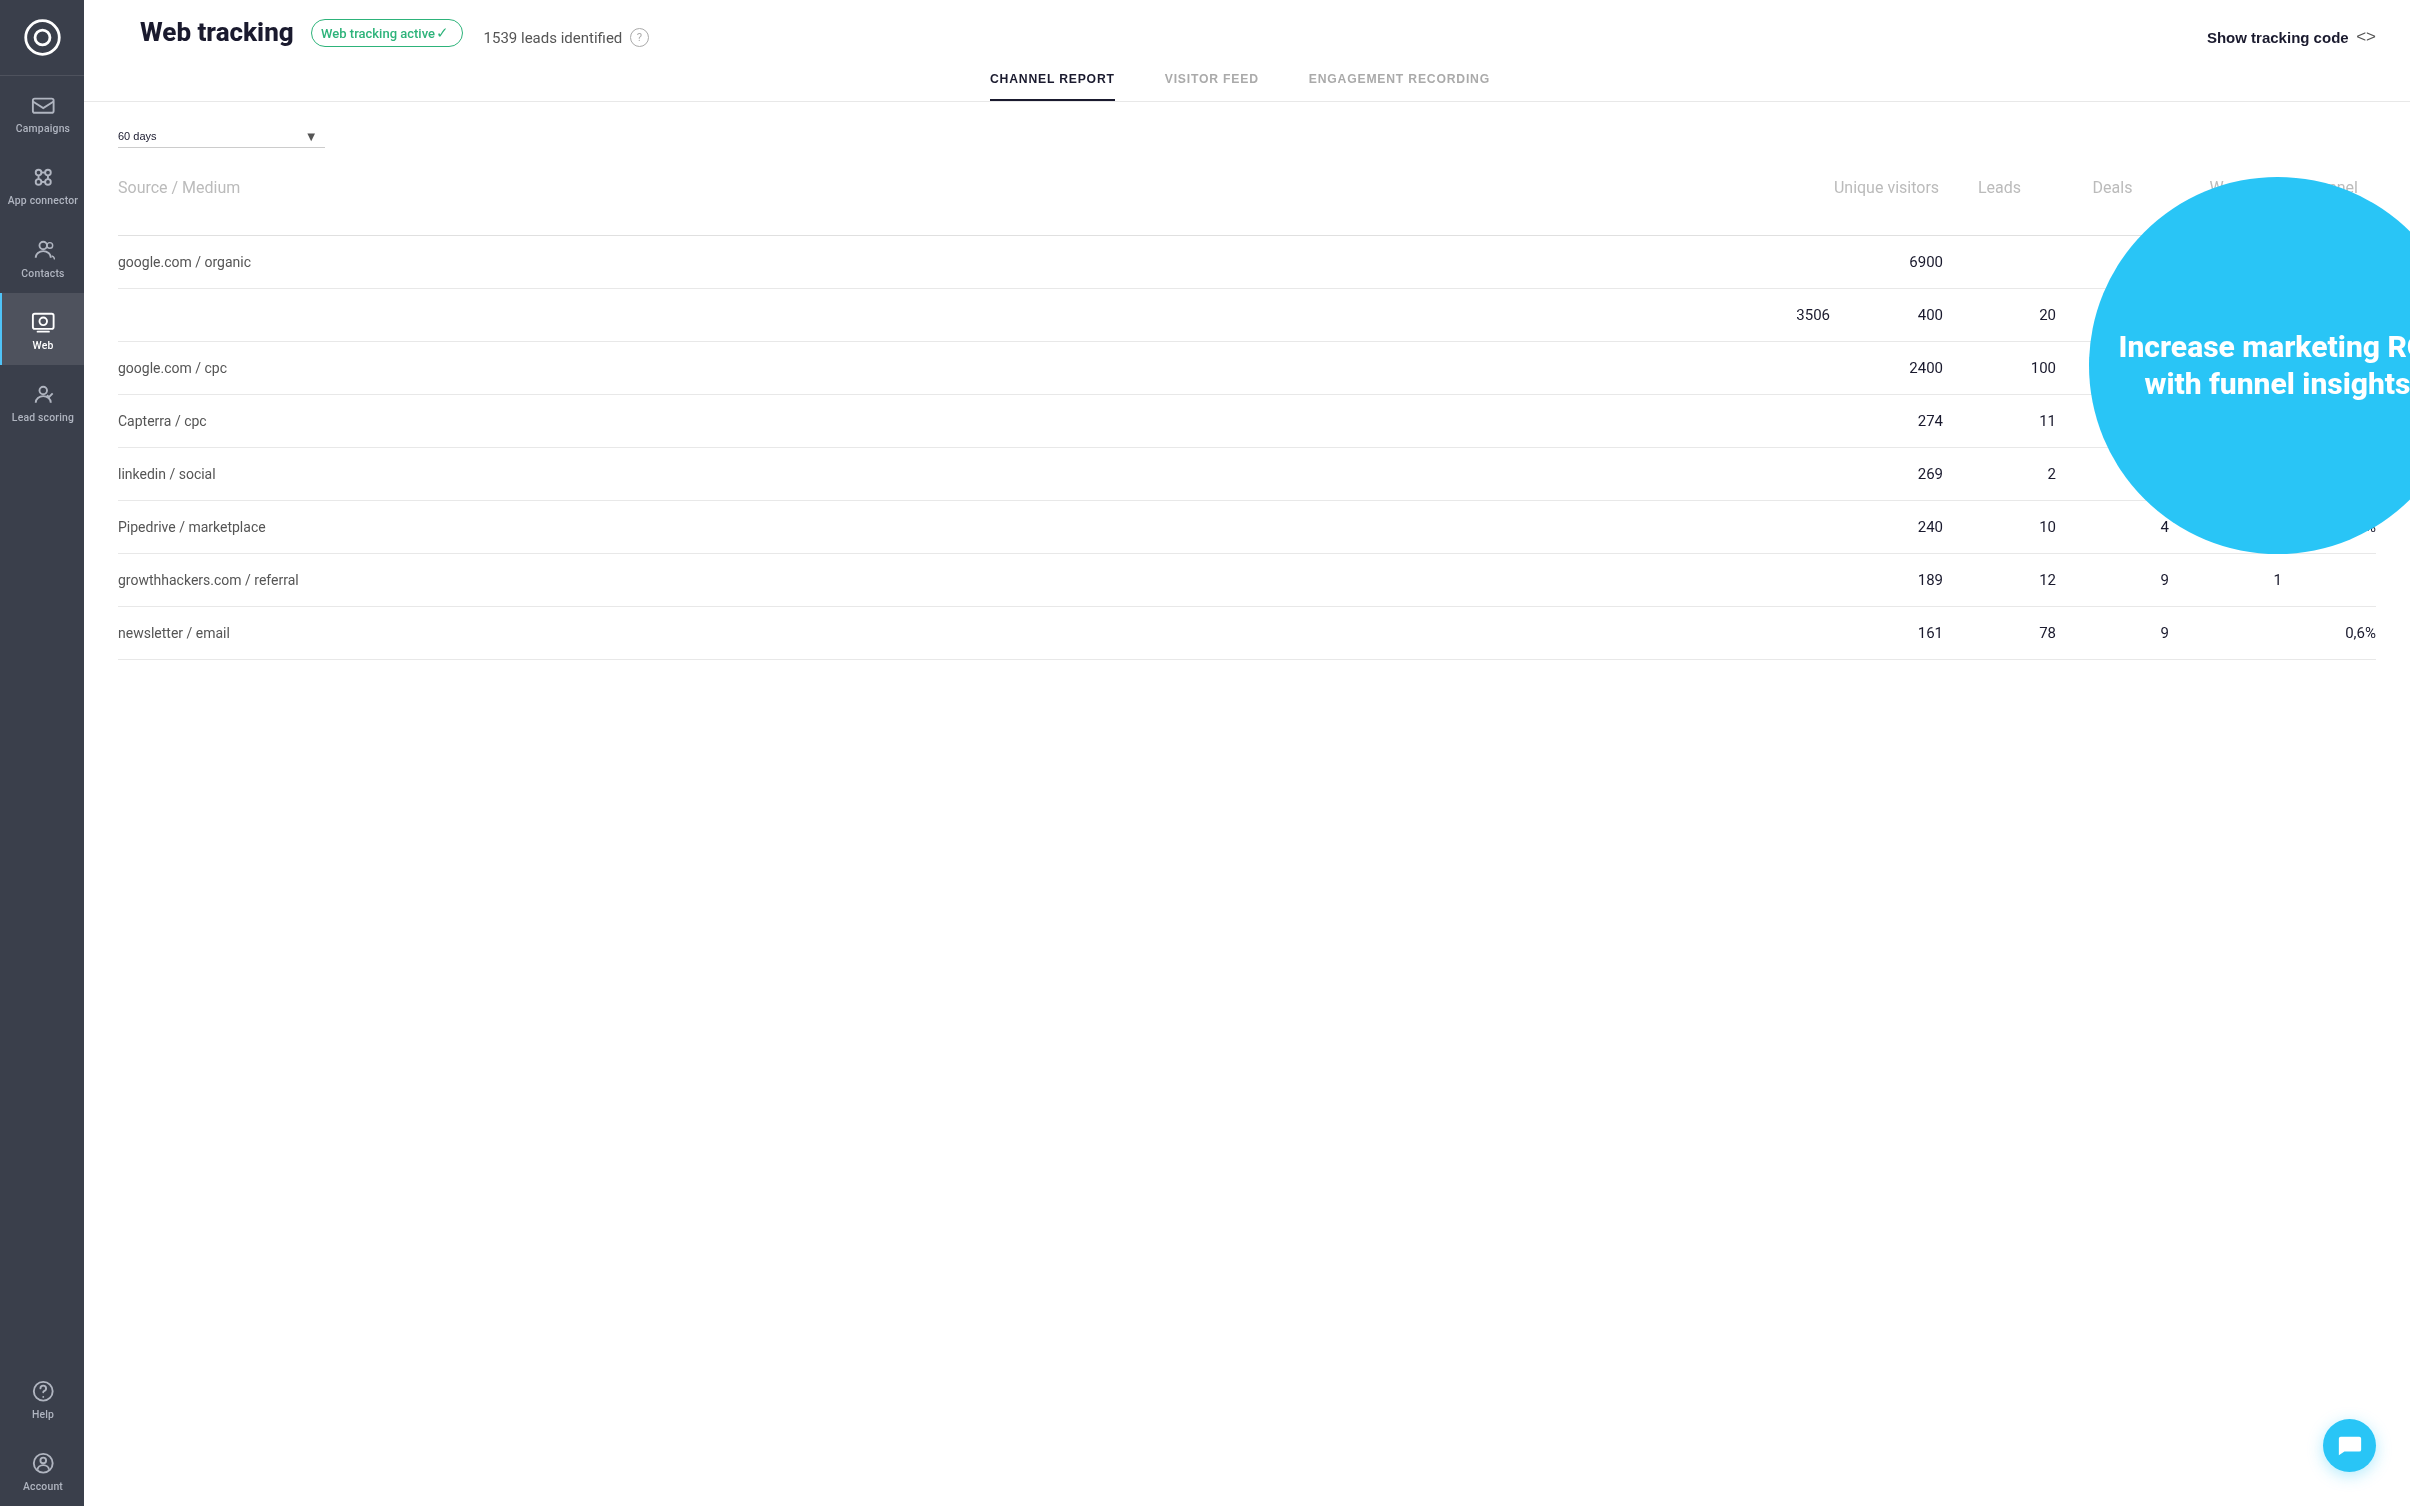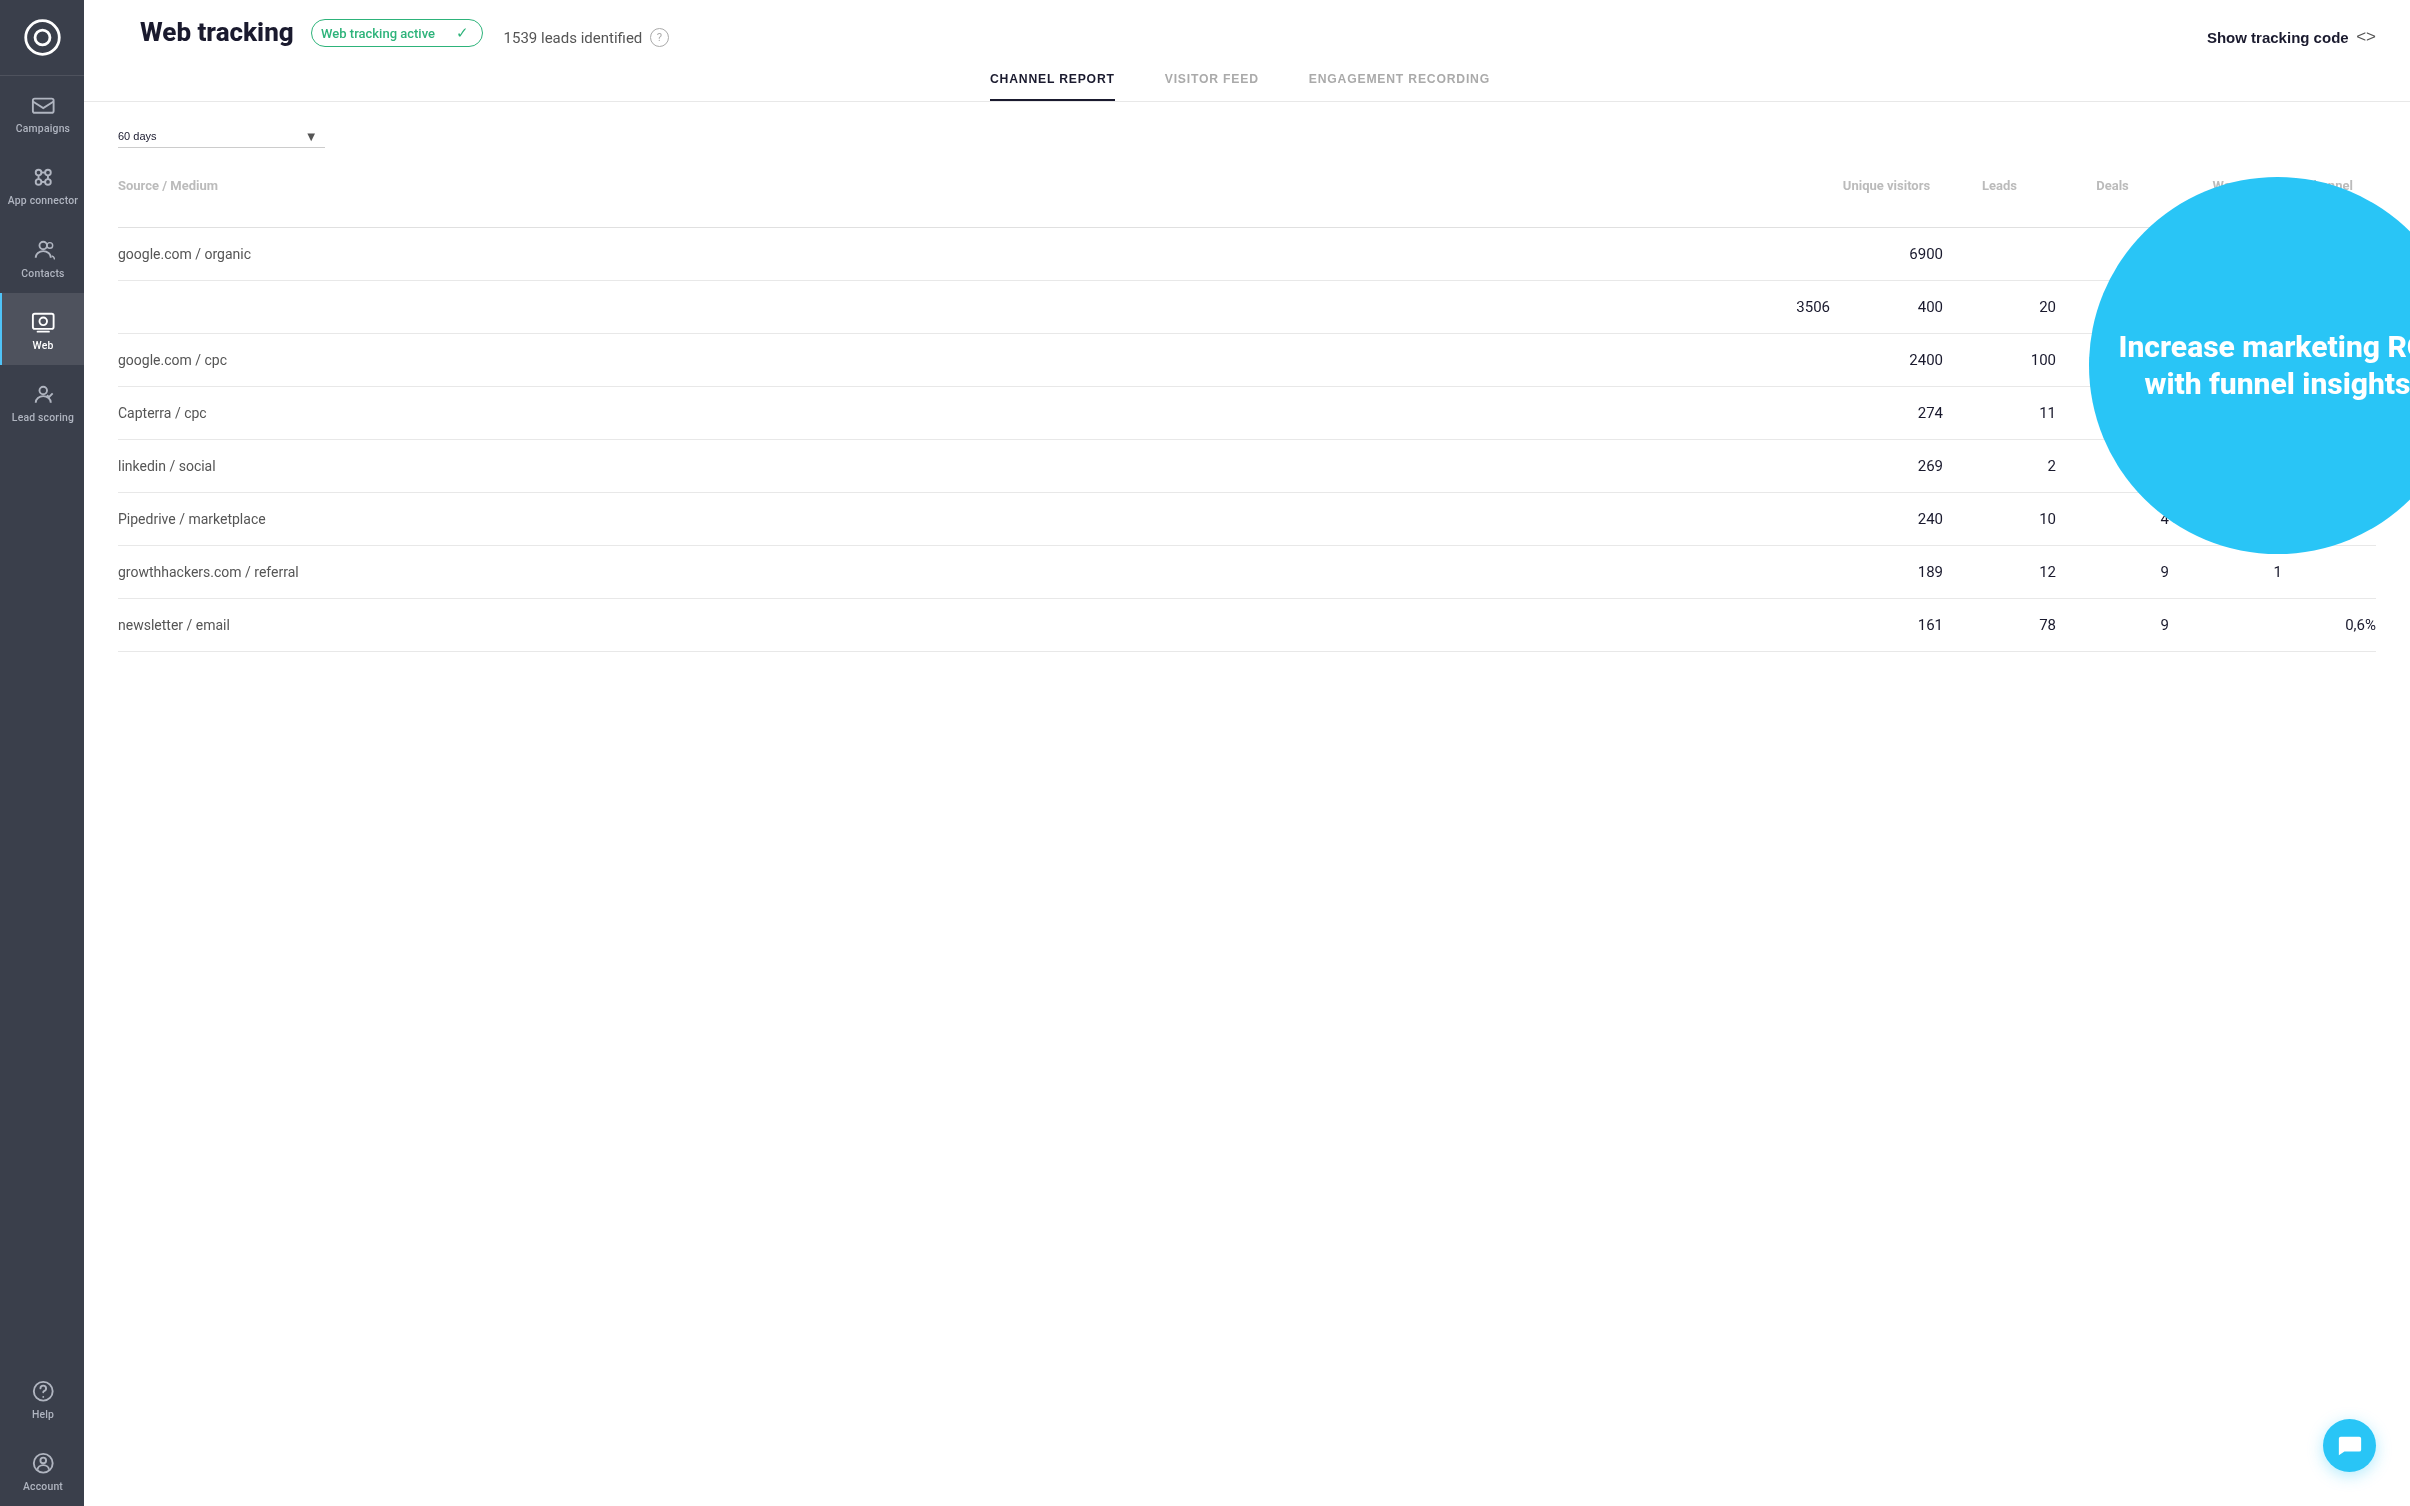--- a/index.html
+++ b/index.html
@@ -64,21 +64,21 @@
     }
     .header-title {
       font-size: 26px;
       font-weight: 800;
       color: #1a1a2e;
       margin-right: 17px;
     }
     .status-badge {
       display: flex;
       align-items: center;
-      gap: 21px;
+      gap: 1px;
       border: 1.4px solid #2db37a;
       border-radius: 19px;
       padding: 3.8px 13px 3.8px 9.4px;
       font-size: 13px;
       color: #2db37a;
       font-weight: 500;
       margin-right: 21px;
     }
     .status-badge .check-icon { color: #2db37a; font-size: 15px; }
     .leads-info {
@@ -192,23 +192,23 @@
       width: 100%;
     }
     .table-header-row {
       display: grid;
       grid-template-columns: 1fr 113px 113px 113px 113px 94px;
       border-bottom: 1.4px solid #e0e0e0;
       padding-bottom: 7.5px;
       margin-bottom: 0;
     }
     .table-header-cell {
-      font-size: 13px;
+      font-size: 16px;
       color: #bbb;
-      font-weight: 700;
+      font-weight: 400;
       text-align: left;
       padding: 7.5px 0;
       line-height: 1.3;
     }
     .table-header-cell.right { text-align: center; }
     .table-row {
       display: grid;
       grid-template-columns: 1fr 113px 113px 113px 113px 94px;
       border-bottom: 0.9px solid #e8e8e8;
       align-items: center;

